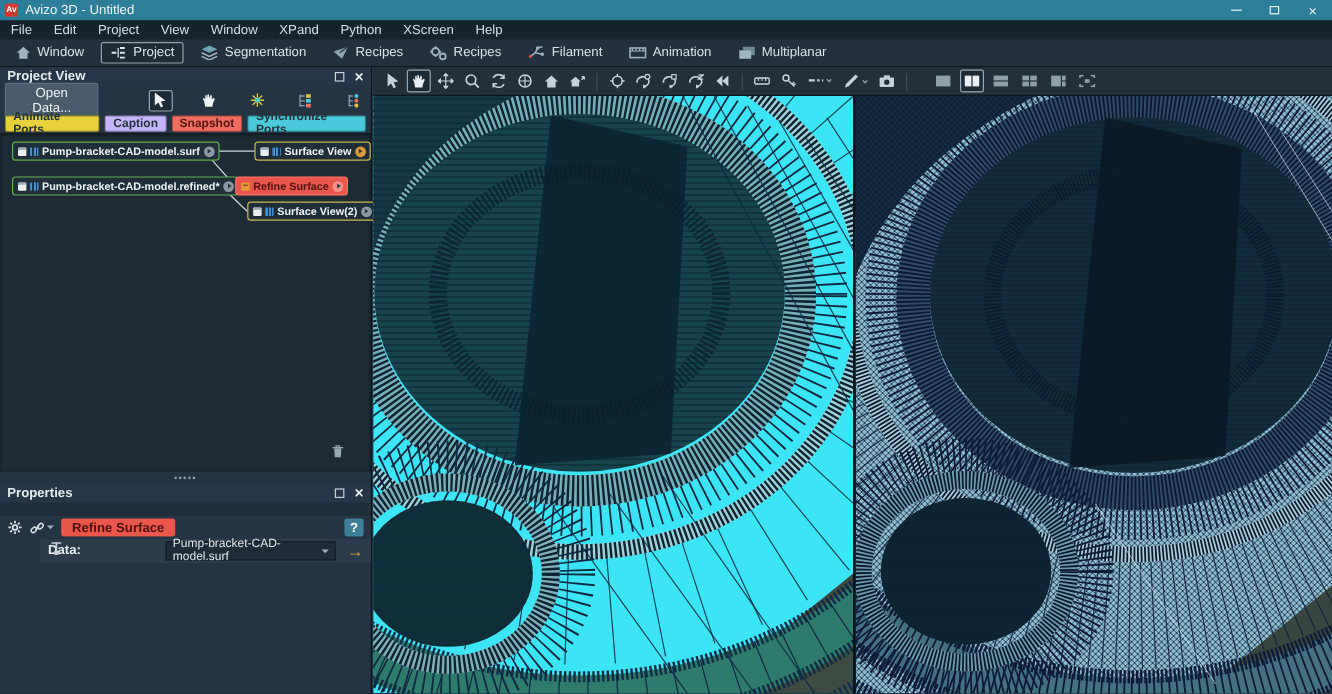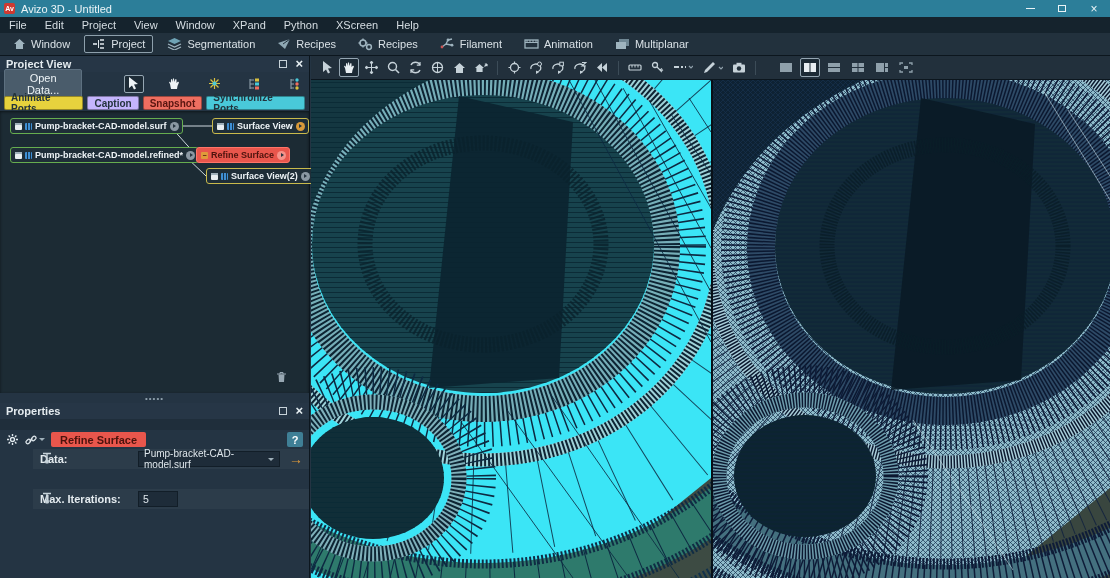--- a/index.html
+++ b/index.html
@@ -324,32 +324,20 @@
         <span class="ddown">
           <span>Pump-bracket-CAD-model.surf</span>
           <span class="sp"></span>
             <i class="chev"></i>
         </span>
       </span>
       <span class="goarrow">→</span>
     </div>
 
 
-    <div class="prow" style="top:433px">
-      <span class="pin">
-        <svg width="10" height="13" viewBox="0 0 10 13">
-            <path d="M1 1.5 H9 M5 1.5 V8" stroke="#c6d2d9" stroke-width="1.4"></path>
-            <rect x="3.2" y="8" width="3.6" height="3.6" rx="1" fill="#c6d2d9"></rect>
-          </svg>
-      </span>
-      <span class="plabel">Max. Iterations:</span>
-      <span class="ctrlzone">
-        <input class="pinput w40" value="5" style="">
-      </span>
-    </div>
 
   </div>
 
   <div id="vp">
     <div class="vtoolbar">
       <span class="vbtn">
           <svg width="11" height="13" viewBox="0 0 11 13">
             <path d="M1 0 L1 11 L4 8.5 L6 12.5 L8 11.5 L6 7.5 L10 7 Z" fill="#c6d2d9"></path>
           </svg>
         </span>

